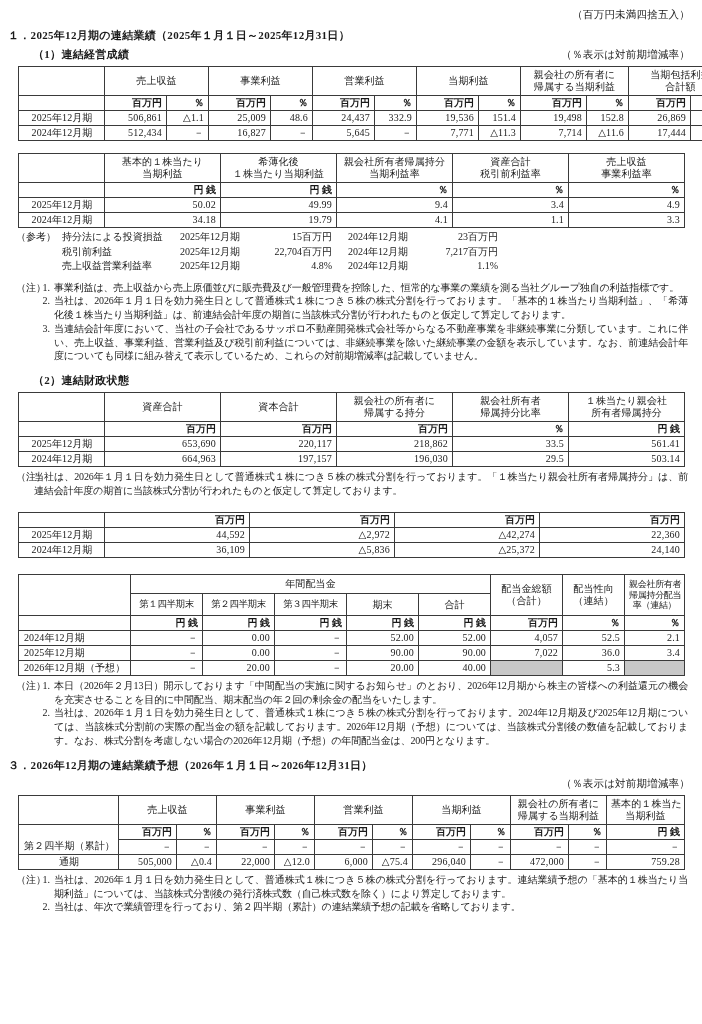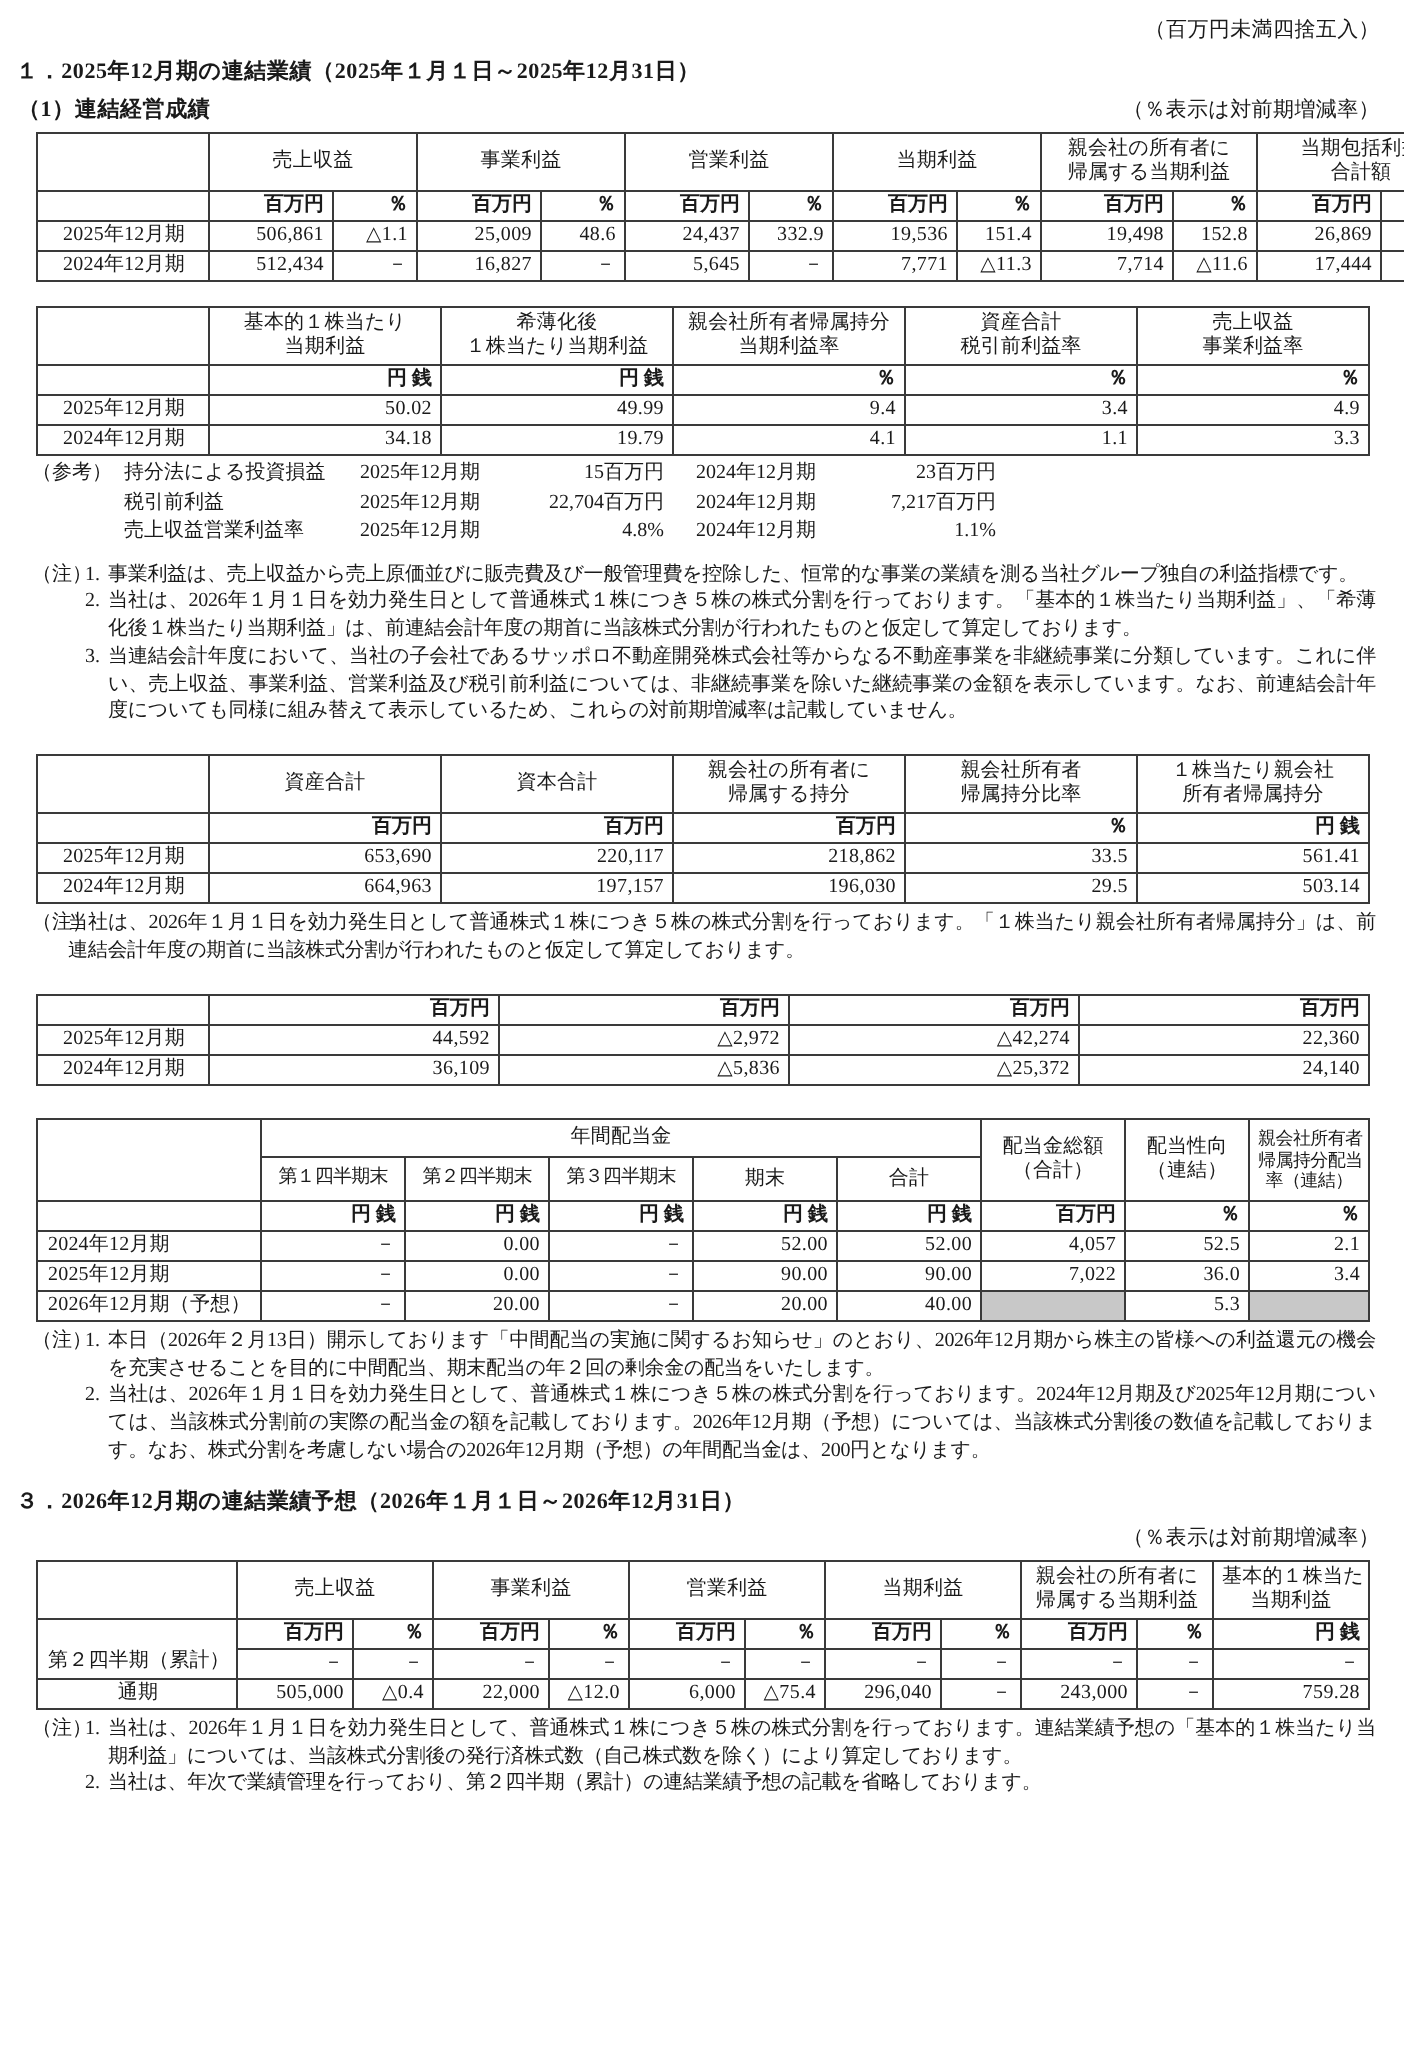--- a/index.html
+++ b/index.html
@@ -33,21 +33,21 @@
   }
   .sec-title {
     font-size: 11px;
     font-weight: bold;
     padding-left: 8px;
     letter-spacing: 0.3px;
   }
   .sub-title {
     font-size: 11px;
     font-weight: bold;
-    padding-left: 9px;
+    padding-left: 33px;
     letter-spacing: 0.3px;
   }
   .row-split {
     display: flex;
     align-items: flex-end;
     justify-content: space-between;
   }
 
   
   table.fin {
@@ -339,20 +339,21 @@
     </div>
     <div class="note-line">
       <div class="note-tag"></div>
       <div class="note-num">3.</div>
       <div class="note-body">当連結会計年度において、当社の子会社であるサッポロ不動産開発株式会社等からなる不動産事業を非継続事業に分類しています。これに伴い、売上収益、事業利益、営業利益及び税引前利益については、非継続事業を除いた継続事業の金額を表示しています。なお、前連結会計年度についても同様に組み替えて表示しているため、これらの対前期増減率は記載していません。</div>
     </div>
   </div>
 
   <div class="sp10"></div>
 
+  <div class="sub-title">（2）連結財政状態</div>
   <div class="sp4"></div>
 
   <table class="fin">
     <colgroup>
       <col style="width:86px">
         <col style="width:116px">
         <col style="width:116px">
       <col style="width:116px">
         <col style="width:116px">
         <col style="width:116px">
@@ -606,21 +607,21 @@
     <tr class="drow">
       <td class="rowlab center">通期</td>
       <td class="num">505,000</td>
       <td class="num">△0.4</td>
       <td class="num">22,000</td>
       <td class="num">△12.0</td>
       <td class="num">6,000</td>
       <td class="num">△75.4</td>
       <td class="num">296,040</td>
       <td class="num">－</td>
-      <td class="num">243,000</td>
+      <td class="num">472,000</td>
       <td class="num">－</td>
       <td class="num">759.28</td>
     </tr>
   </tbody>
     </table>
 
   <div class="notes">
     <div class="note-line">
       <div class="note-tag">（注）</div>
       <div class="note-num">1.</div>

